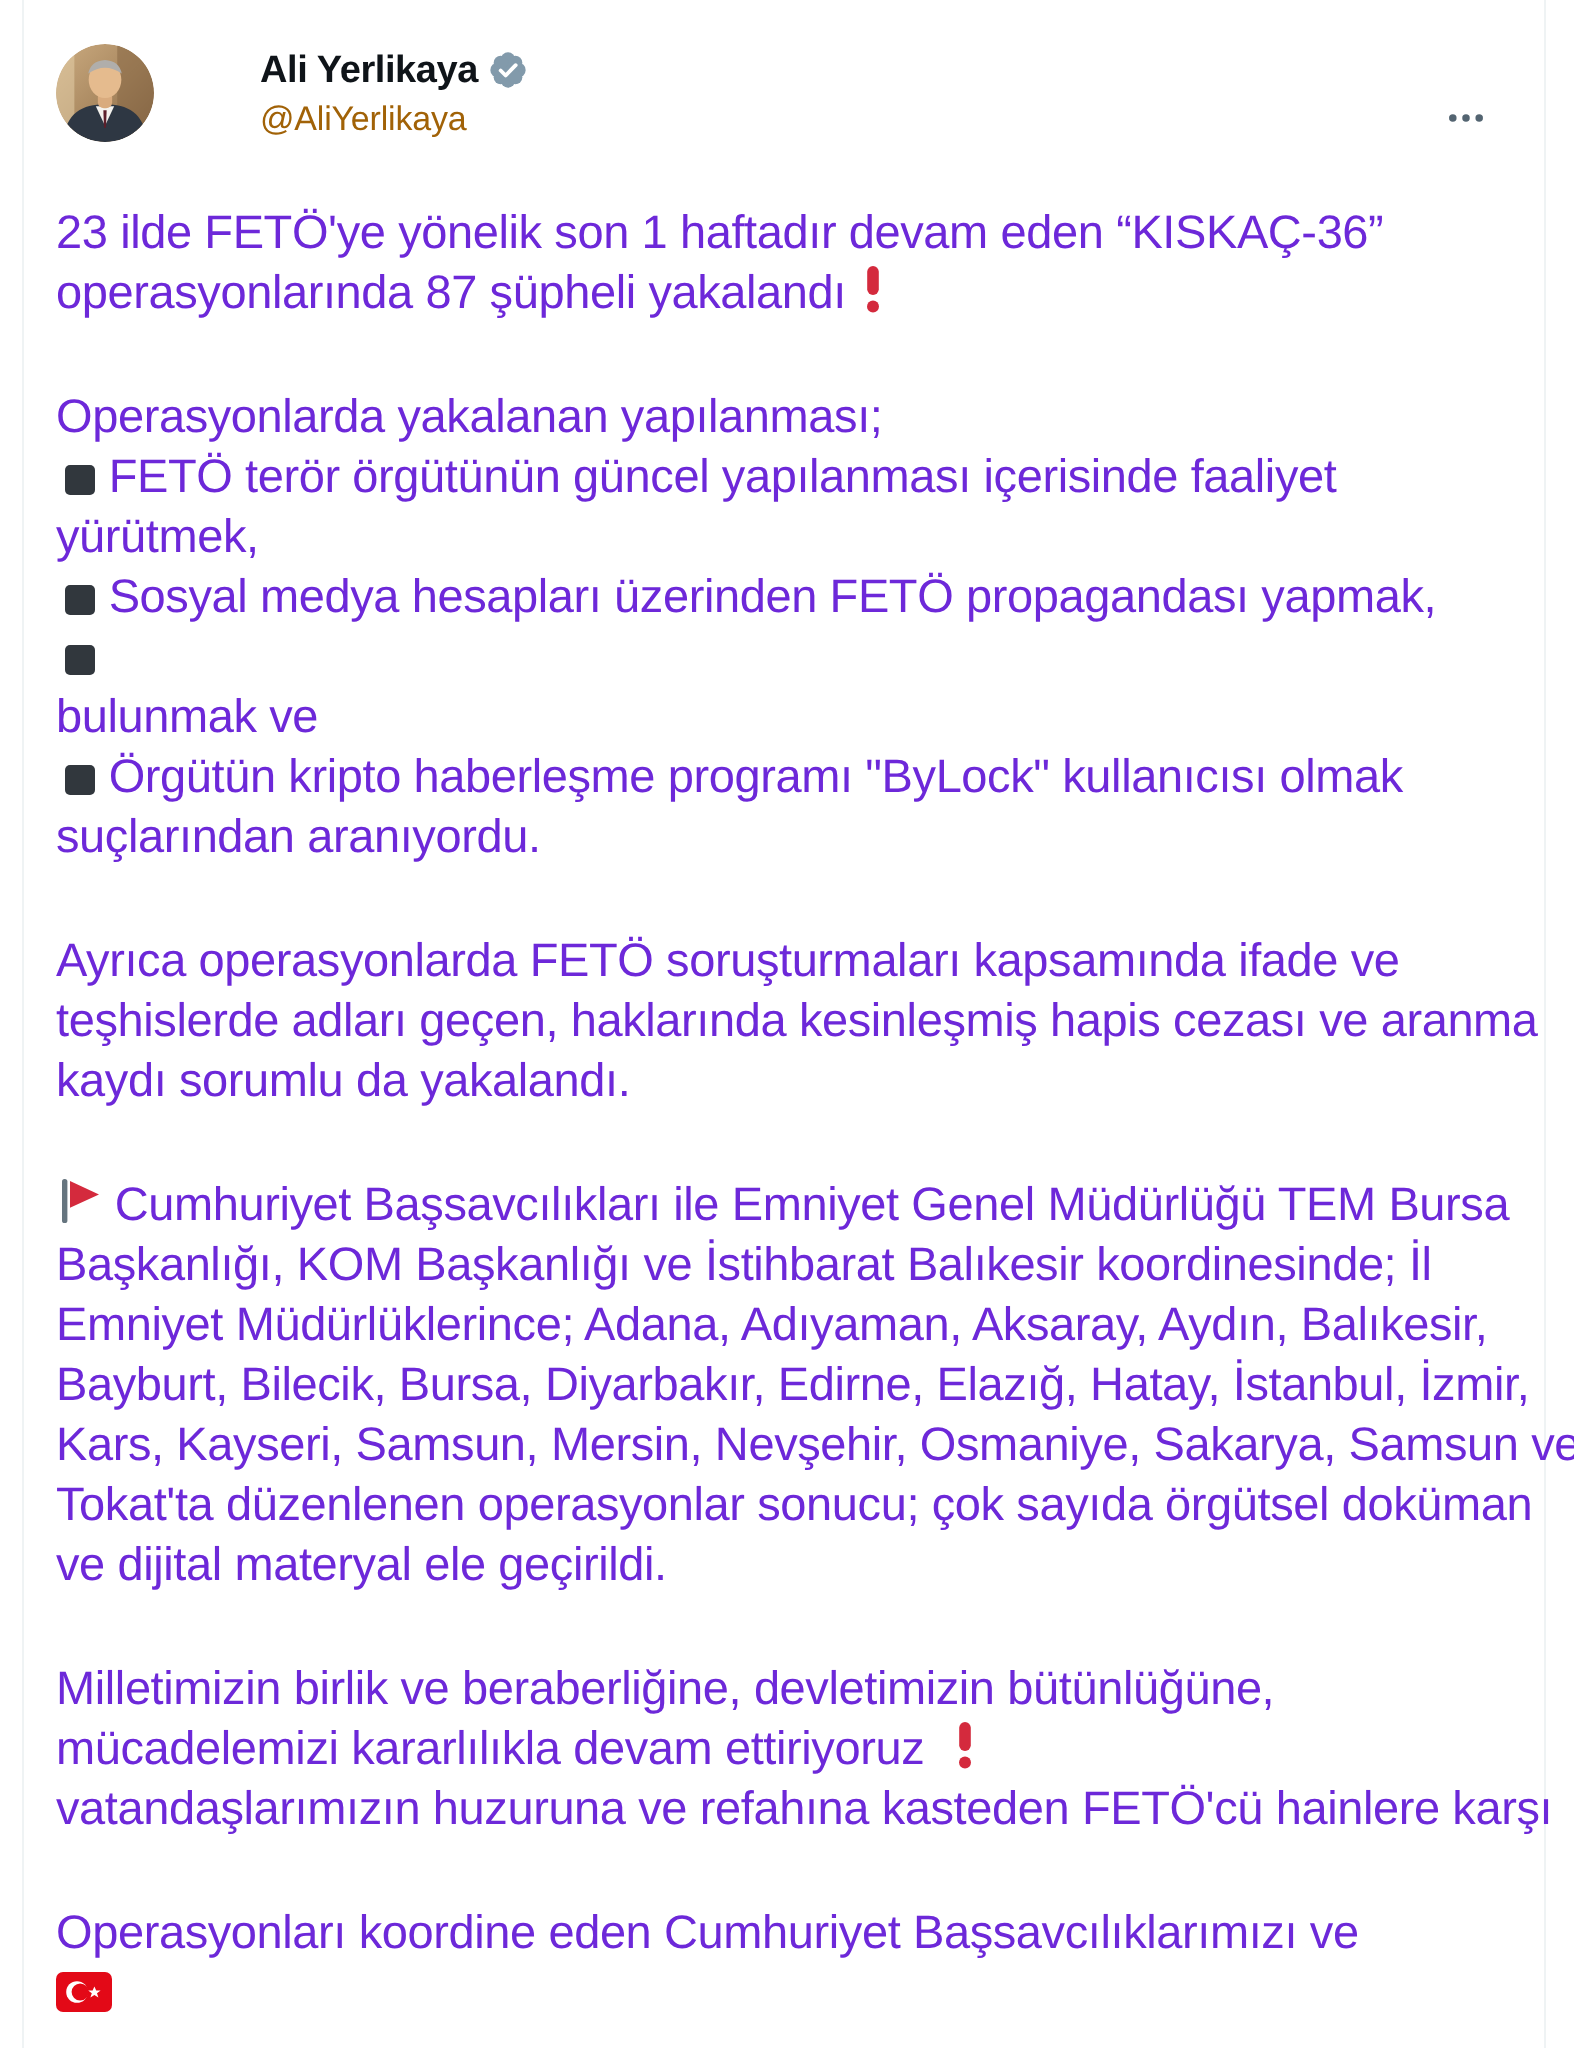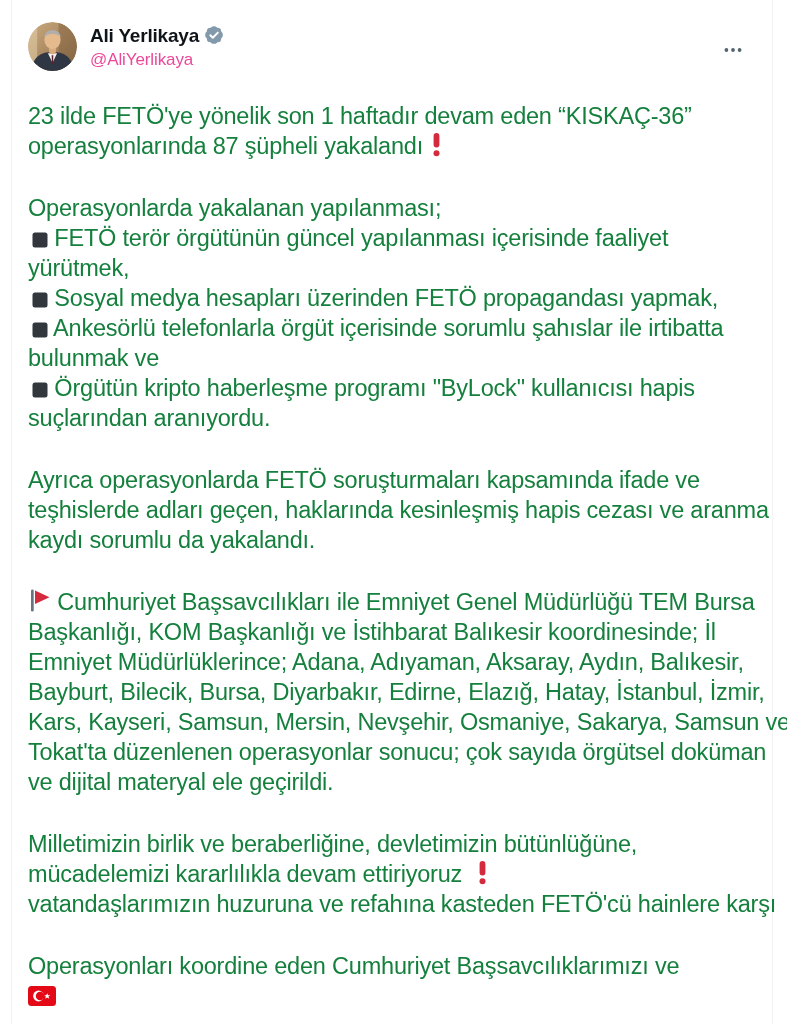--- a/index.html
+++ b/index.html
@@ -20,21 +20,22 @@
     margin-left: 11px;
     width: 762px;
     min-height: 1024px;
     border-left: 1px solid #eff3f4;
     border-right: 1px solid #eff3f4;
     padding: 22px 15px 20px 16px;
     background: #ffffff;
   }
   .tweet-header {
     display: flex;
-    align-items: center;
+    align-items: flex-end;
+    gap: 40px;
   }
   .avatar {
     width: 49px;
     height: 49px;
     border-radius: 50%;
     overflow: hidden;
     flex: 0 0 auto;
     cursor: pointer;
   }
   .avatar svg { display: block; }
@@ -60,40 +61,40 @@
   }
   .verified-badge {
     display: inline-flex;
     width: 20px;
     height: 20px;
     cursor: pointer;
   }
   .handle {
     margin-top: 2px;
     font-size: 17px;
-    color: #ec4899;
+    color: #a16207;
     letter-spacing: -0.1px;
     line-height: 21px;
     cursor: pointer;
   }
   .more-button {
     margin-left: auto;
     margin-top: 6px;
     margin-right: 12px;
     width: 24px;
     height: 24px;
     display: flex;
     align-items: center;
     justify-content: center;
     border-radius: 50%;
     cursor: pointer;
   }
   .tweet-body {
     margin-top: 30px;
-    color: #15803d;
+    color: #6d28d9;
     font-size: 23.5px;
     line-height: 30px;
     letter-spacing: -0.2px;
   }
   .para { margin: 0 0 32px 0; }
   .para:last-child { margin-bottom: 0; }
   .tline { white-space: pre; }
   .emoji { display: inline-block; }
   .emoji svg { display: inline-block; }
   .emoji-red-exclamation svg { vertical-align: -3px; }
@@ -182,25 +183,25 @@
           <div class="tline"><span>Operasyonlarda yakalanan yapılanması;</span></div>
           <div class="tline"><span class="emoji emoji-black-square"><svg width="16" height="16" viewBox="0 0 16 16">
                 <rect x="0.5" y="0.5" width="15" height="15" rx="2.5" fill="#31373d"></rect>
               </svg></span><span> FETÖ terör örgütünün güncel yapılanması içerisinde faaliyet</span></div>
           <div class="tline"><span>yürütmek,</span></div>
           <div class="tline"><span class="emoji emoji-black-square"><svg width="16" height="16" viewBox="0 0 16 16">
                 <rect x="0.5" y="0.5" width="15" height="15" rx="2.5" fill="#31373d"></rect>
               </svg></span><span> Sosyal medya hesapları üzerinden FETÖ propagandası yapmak,</span></div>
           <div class="tline"><span class="emoji emoji-black-square"><svg width="16" height="16" viewBox="0 0 16 16">
                 <rect x="0.5" y="0.5" width="15" height="15" rx="2.5" fill="#31373d"></rect>
-              </svg></span><span> Ankesörlü telefonlarla örgüt içerisinde sorumlu şahıslar ile irtibatta</span></div>
+              </svg></span></div>
           <div class="tline"><span>bulunmak ve</span></div>
           <div class="tline"><span class="emoji emoji-black-square"><svg width="16" height="16" viewBox="0 0 16 16">
                 <rect x="0.5" y="0.5" width="15" height="15" rx="2.5" fill="#31373d"></rect>
-              </svg></span><span> Örgütün kripto haberleşme programı "ByLock" kullanıcısı hapis</span></div>
+              </svg></span><span> Örgütün kripto haberleşme programı "ByLock" kullanıcısı olmak</span></div>
           <div class="tline"><span>suçlarından aranıyordu.</span></div>
         </div>
         <div class="para">
           <div class="tline"><span>Ayrıca operasyonlarda FETÖ soruşturmaları kapsamında ifade ve</span></div>
           <div class="tline"><span>teşhislerde adları geçen, haklarında kesinleşmiş hapis cezası ve aranma</span></div>
           <div class="tline"><span>kaydı sorumlu da yakalandı.</span></div>
         </div>
         <div class="para">
           <div class="tline"><span class="emoji emoji-triangular-flag"><svg width="23" height="27" viewBox="0 0 23 27">
                 <rect x="3" y="2.5" width="2.7" height="22" rx="1.3" fill="#66757f"></rect>

